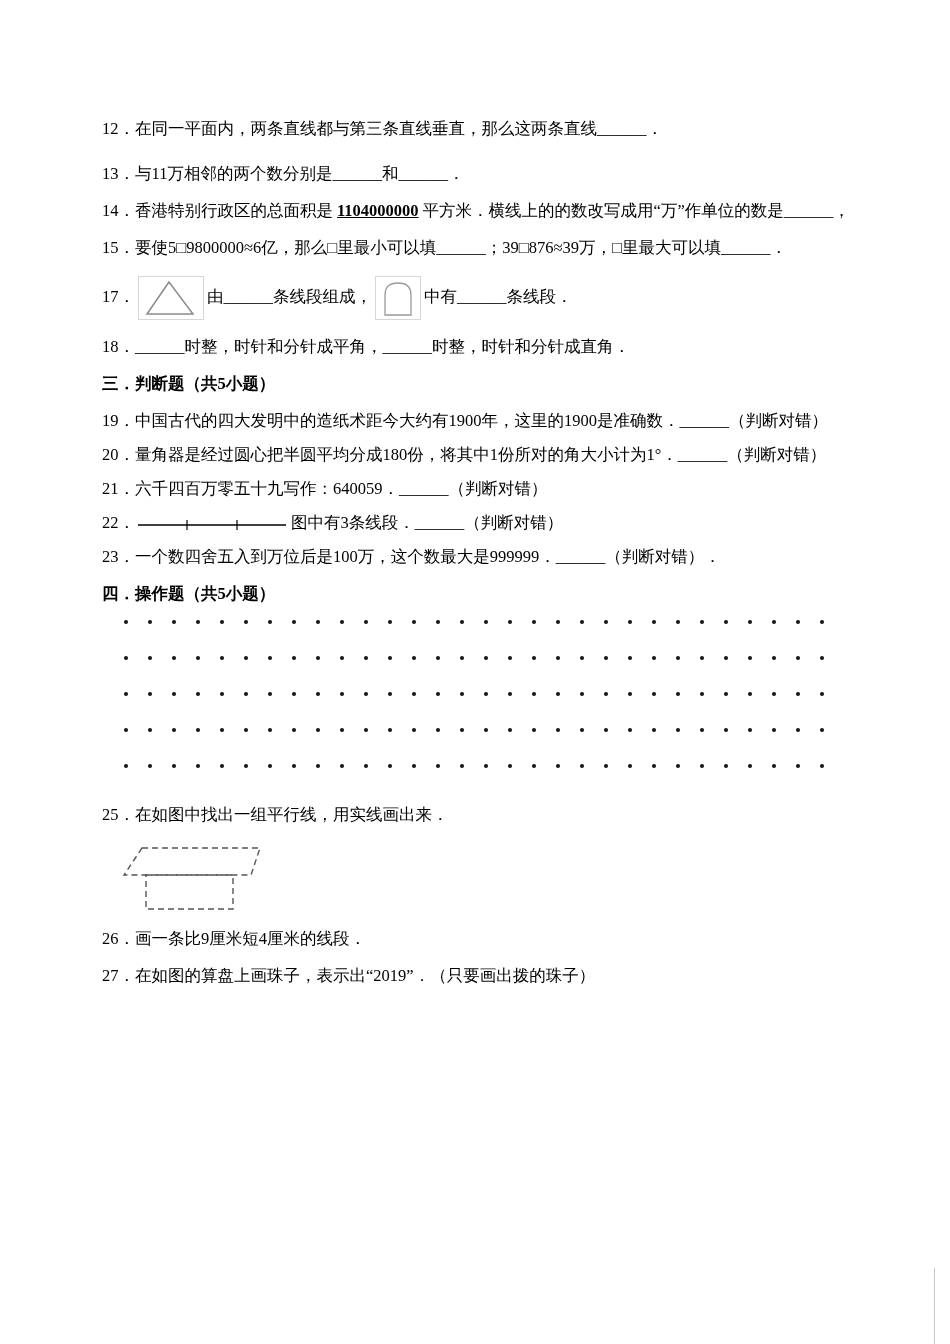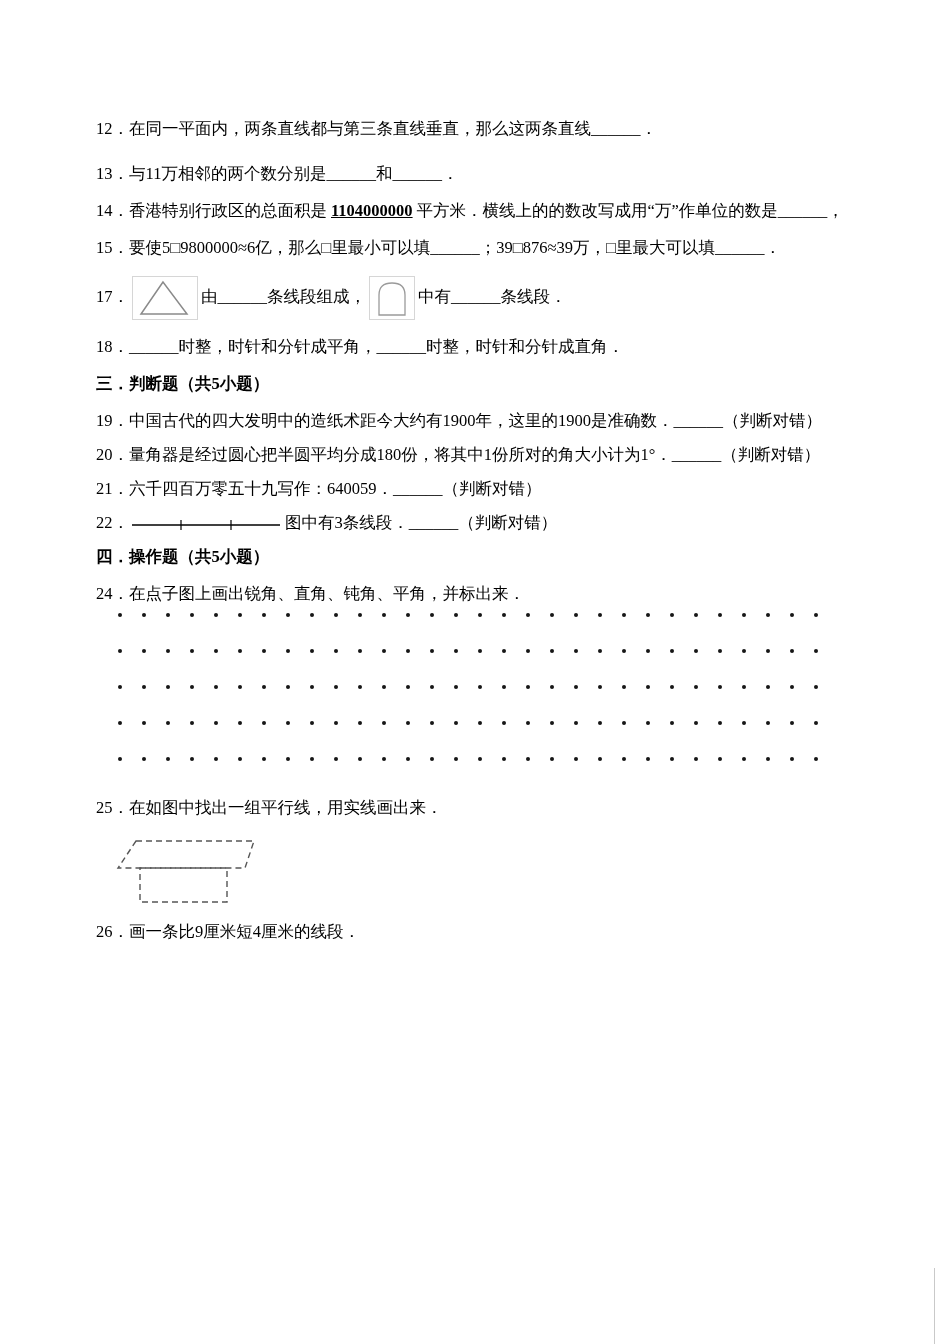--- a/index.html
+++ b/index.html
@@ -9,21 +9,21 @@
     width: 950px;
     height: 1344px;
     background: #ffffff;
     font-family: "Liberation Serif", "DejaVu Serif", serif;
     font-size: 16.5px;
     color: #000000;
     overflow: hidden;
   }
   .content {
     position: absolute;
-    left: 96px;
+    left: 102px;
     top: 118px;
     width: 800px;
   }
   .q {
     margin: 0 0 16px 0;
     line-height: 21px;
     white-space: nowrap;
   }
   .q.first { margin-bottom: 24px; }
   .q.judge { margin-bottom: 13px; }
@@ -118,24 +118,24 @@
     <p class="q judge"><span>20．</span><span>量角器是经过圆心把半圆平均分成180份，将其中1份所对的角大小计为1°．______（判断对错）</span></p>
 
     <p class="q judge"><span>21．</span><span>六千四百万零五十九写作：640059．______（判断对错）</span></p>
 
     <p class="q judge"><span>22．</span><span class="seg-fig"><svg width="150" height="16" viewBox="0 0 150 16">
             <line x1="1" y1="9" x2="149" y2="9" stroke="#000000" stroke-width="1.4"></line>
             <line x1="50" y1="4" x2="50" y2="14" stroke="#000000" stroke-width="1.2"></line>
             <line x1="100" y1="4" x2="100" y2="14" stroke="#000000" stroke-width="1.2"></line>
           </svg></span><span>图中有3条线段．______（判断对错）</span></p>
 
+    <p class="q"><span>23．</span><span>一个数四舍五入到万位后是100万，这个数最大是999999．______（判断对错）．</span></p>
 
     <p class="sec">四．操作题（共5小题）</p>
 
-    <p class="q" style="margin-bottom:0;"><span>24．</span><span>在点子图上画出锐角、直角、钝角、平角，并标出来．</span></p>
 
     <div class="dot-grid">
         <div class="dot-row">
           <span class="dot"></span>
           <span class="dot"></span>
           <span class="dot"></span>
           <span class="dot"></span>
           <span class="dot"></span>
           <span class="dot"></span>
           <span class="dot"></span>
@@ -297,17 +297,18 @@
 
     <div class="figure25">
       <svg width="165" height="72" viewBox="0 0 165 72">
         <path d="M22 6 L140 6 L131 33 L4 33 Z" fill="none" stroke="#555555" stroke-width="1.4" stroke-dasharray="6 4"></path>
         <path d="M26 33 L113 33 L113 67 L26 67 Z" fill="none" stroke="#555555" stroke-width="1.4" stroke-dasharray="6 4"></path>
       </svg>
     </div>
 
     <p class="q"><span>26．</span><span>画一条比9厘米短4厘米的线段．</span></p>
 
+    <p class="q"><span>27．</span><span>在如图的算盘上画珠子，表示出“2019”．（只要画出拨的珠子）</span></p>
 
   </div>
 
   <div class="right-edge-line"></div>
 </div>
 
 </body></html>

